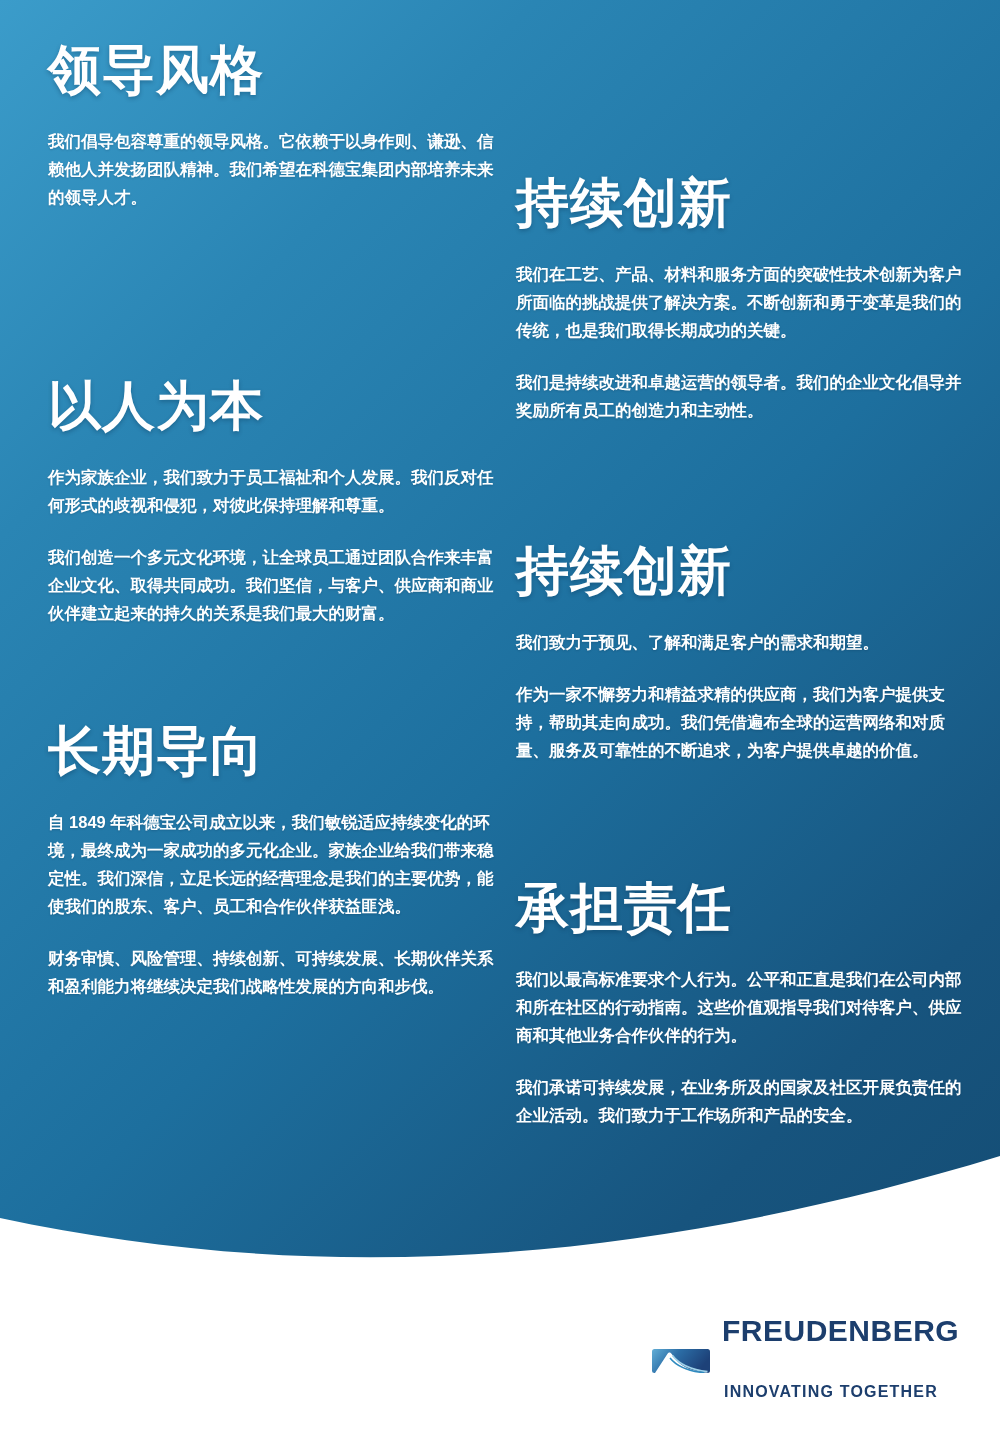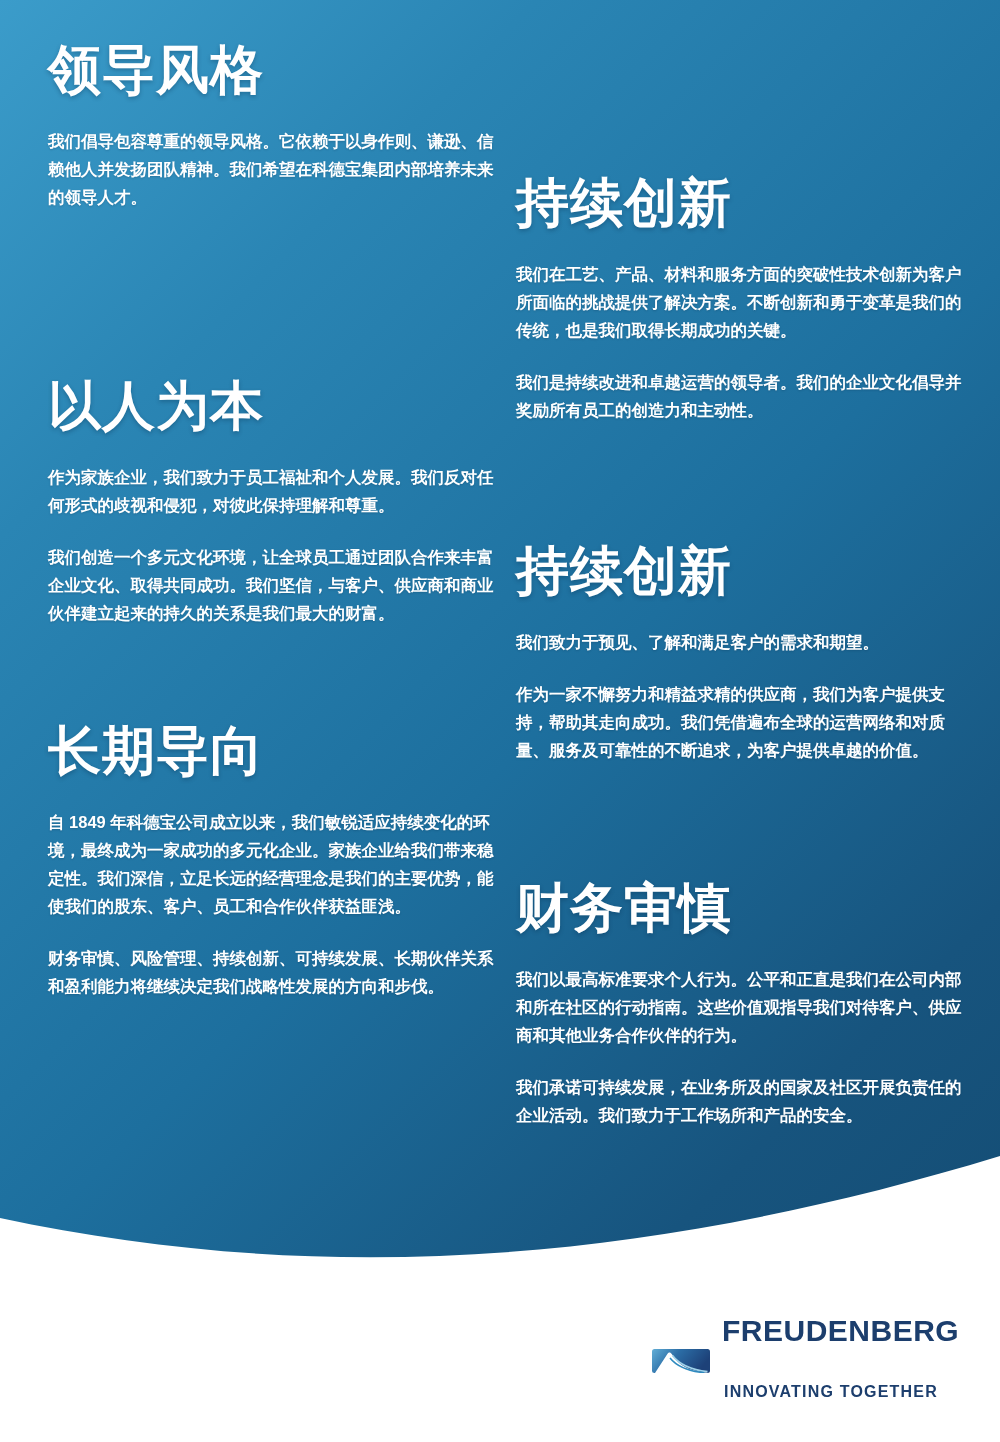--- a/index.html
+++ b/index.html
@@ -77,21 +77,21 @@
     <p>我们是持续改进和卓越运营的领导者。我们的企业文化倡导并奖励所有员工的创造力和主动性。</p>
   </section>
 
   <section class="sec sec-r pos-r2">
     <h2>持续创新</h2>
     <p>我们致力于预见、了解和满足客户的需求和期望。</p>
     <p>作为一家不懈努力和精益求精的供应商，我们为客户提供支持，帮助其走向成功。我们凭借遍布全球的运营网络和对质量、服务及可靠性的不断追求，为客户提供卓越的价值。</p>
   </section>
 
   <section class="sec sec-r pos-r3">
-    <h2>财务审慎</h2>
+    <h2>承担责任</h2>
     <p>我们以最高标准要求个人行为。公平和正直是我们在公司内部和所在社区的行动指南。这些价值观指导我们对待客户、供应商和其他业务合作伙伴的行为。</p>
     <p>我们承诺可持续发展，在业务所及的国家及社区开展负责任的企业活动。我们致力于工作场所和产品的安全。</p>
   </section>
 
   <svg class="logo-icon" viewBox="0 0 58 24" aria-hidden="true">
     <defs>
       <linearGradient id="fg" x1="0" y1="0" x2="1" y2="0.35">
         <stop offset="0" stop-color="#62aed6"></stop>
         <stop offset="0.45" stop-color="#2b6da6"></stop>
         <stop offset="1" stop-color="#1d4178"></stop>

